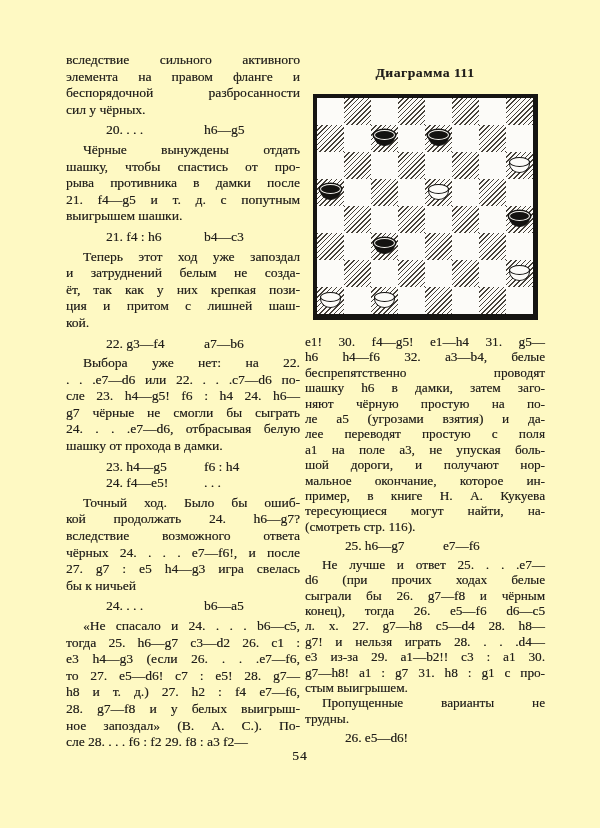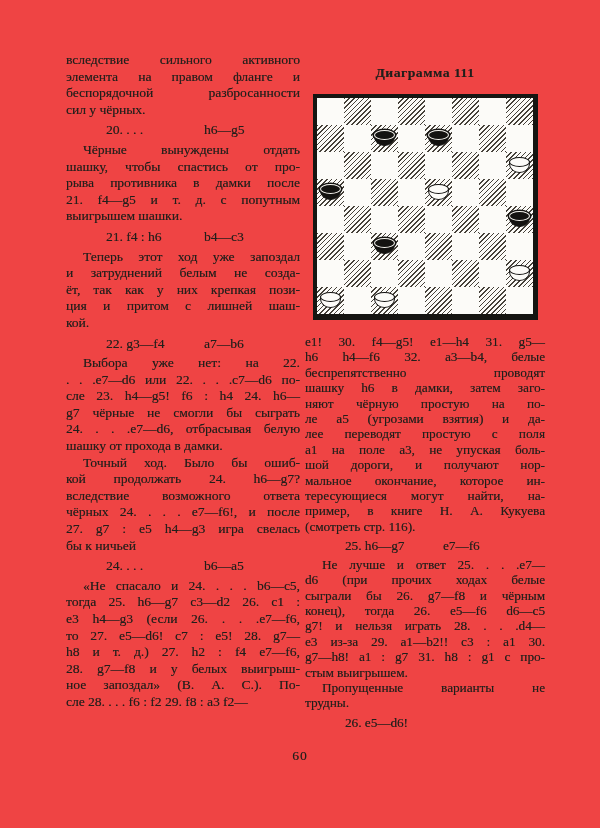--- a/index.html
+++ b/index.html
@@ -48,21 +48,21 @@
   .piece.white .body{background:#fcfbf8;border:1.8px solid #141311;border-top:none;}
   .piece.white .cap{background:#fcfbf8;border:1.8px solid #141311;}
   .piece.black .body{background:#141311;border:1.8px solid #141311;}
   .piece.black .cap{background:#141311;border:1.4px solid #f6f4ef;box-shadow:0 0 0 1.5px #141311;}
   .text-blocks{margin-top:14px;}
   .page-num{position:absolute;top:748px;left:0;width:100%;text-align:center;font-size:13.5px;letter-spacing:1px;}
 </style>
 </head>
 <body>
 
-<div class="page" style="background: #ef4444; color: rgb(33, 31, 27);">
+<div class="page" style="background: #fef9c3; color: rgb(33, 31, 27);">
 
   <div class="col-left">
       <div class="para">
         <div class="line">вследствие сильного активного</div>
         <div class="line">элемента на правом фланге и</div>
         <div class="line">беспорядочной разбросанности</div>
         <div class="line last">сил у чёрных.</div>
       </div>
       <div class="moves">
         <div class="move-row">
@@ -96,20 +96,30 @@
           <span class="mb">a7—b6</span>
         </div>
       </div>
       <div class="para">
         <div class="line indent">Выбора уже нет: на 22.</div>
         <div class="line">. . .e7—d6 или 22. . . .c7—d6 по-</div>
         <div class="line">сле 23. h4—g5! f6 : h4 24. h6—</div>
         <div class="line">g7 чёрные не смогли бы сыграть</div>
         <div class="line">24. . . .e7—d6, отбрасывая белую</div>
         <div class="line last">шашку от прохода в дамки.</div>
+      </div>
+      <div class="moves">
+        <div class="move-row">
+          <span class="mw">23. h4—g5</span>
+          <span class="mb">f6 : h4</span>
+        </div>
+        <div class="move-row">
+          <span class="mw">24. f4—e5!</span>
+          <span class="mb">. . .</span>
+        </div>
       </div>
       <div class="para">
         <div class="line indent">Точный ход. Было бы ошиб-</div>
         <div class="line">кой продолжать 24. h6—g7?</div>
         <div class="line">вследствие возможного ответа</div>
         <div class="line">чёрных 24. . . . e7—f6!, и после</div>
         <div class="line">27. g7 : e5 h4—g3 игра свелась</div>
         <div class="line last">бы к ничьей</div>
       </div>
       <div class="moves">
@@ -253,46 +263,47 @@
           <div class="line">e1! 30. f4—g5! e1—h4 31. g5—</div>
           <div class="line">h6 h4—f6 32. a3—b4, белые</div>
           <div class="line">беспрепятственно проводят</div>
           <div class="line">шашку h6 в дамки, затем заго-</div>
           <div class="line">няют чёрную простую на по-</div>
           <div class="line">ле a5 (угрозами взятия) и да-</div>
           <div class="line">лее переводят простую с поля</div>
           <div class="line">a1 на поле a3, не упуская боль-</div>
           <div class="line">шой дороги, и получают нор-</div>
           <div class="line">мальное окончание, которое ин-</div>
+          <div class="line">пример, в книге Н. А. Кукуева</div>
           <div class="line">тересующиеся могут найти, на-</div>
-          <div class="line">пример, в книге Н. А. Кукуева</div>
           <div class="line last">(смотреть стр. 116).</div>
         </div>
         <div class="moves">
           <div class="move-row">
             <span class="mw">25. h6—g7</span>
             <span class="mb">e7—f6</span>
           </div>
         </div>
         <div class="para">
           <div class="line indent">Не лучше и ответ 25. . . .e7—</div>
           <div class="line">d6 (при прочих ходах белые</div>
           <div class="line">сыграли бы 26. g7—f8 и чёрным</div>
           <div class="line">конец), тогда 26. e5—f6 d6—c5</div>
+          <div class="line">л. х. 27. g7—h8 c5—d4 28. h8—</div>
           <div class="line">g7! и нельзя играть 28. . . .d4—</div>
           <div class="line">e3 из-за 29. a1—b2!! c3 : a1 30.</div>
           <div class="line">g7—h8! a1 : g7 31. h8 : g1 с про-</div>
           <div class="line last">стым выигрышем.</div>
         </div>
         <div class="para">
           <div class="line indent">Пропущенные варианты не</div>
           <div class="line last">трудны.</div>
         </div>
         <div class="moves">
           <div class="move-row">
             <span class="mw">26. e5—d6!</span>
           </div>
         </div>
       </div>
   </div>
 
-  <div class="page-num">60</div>
+  <div class="page-num">54</div>
 </div>
 
 </body></html>

